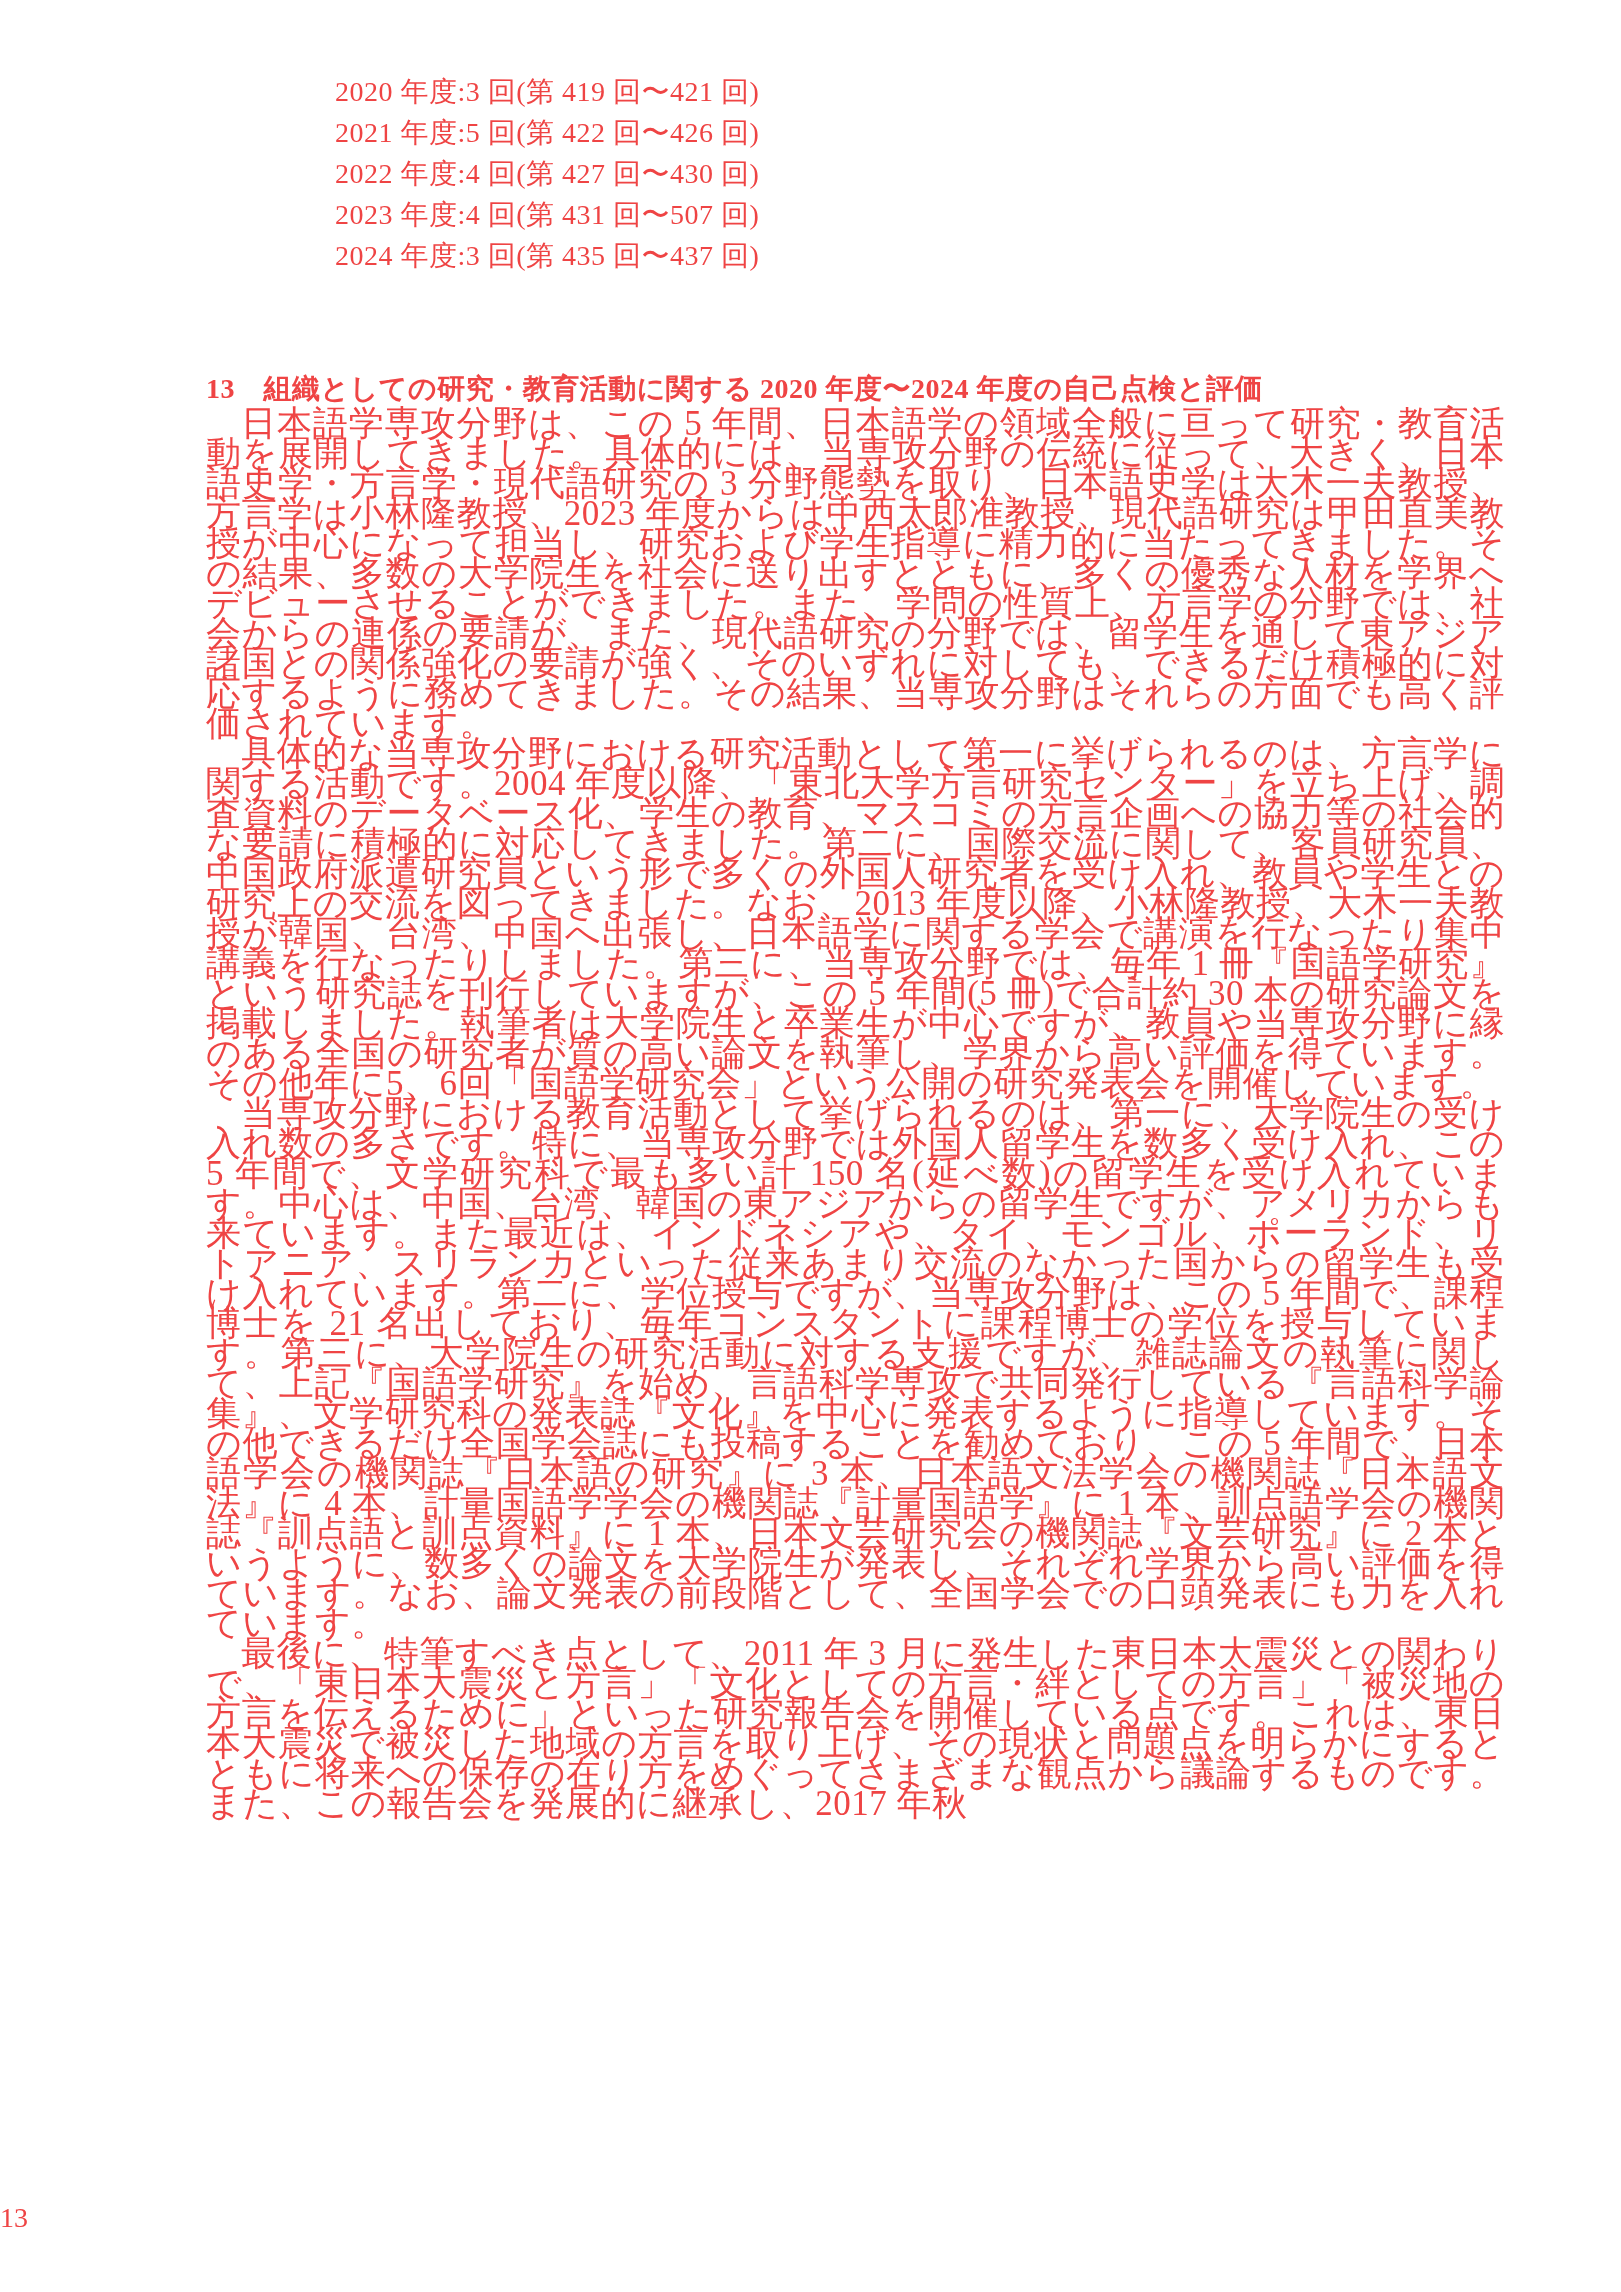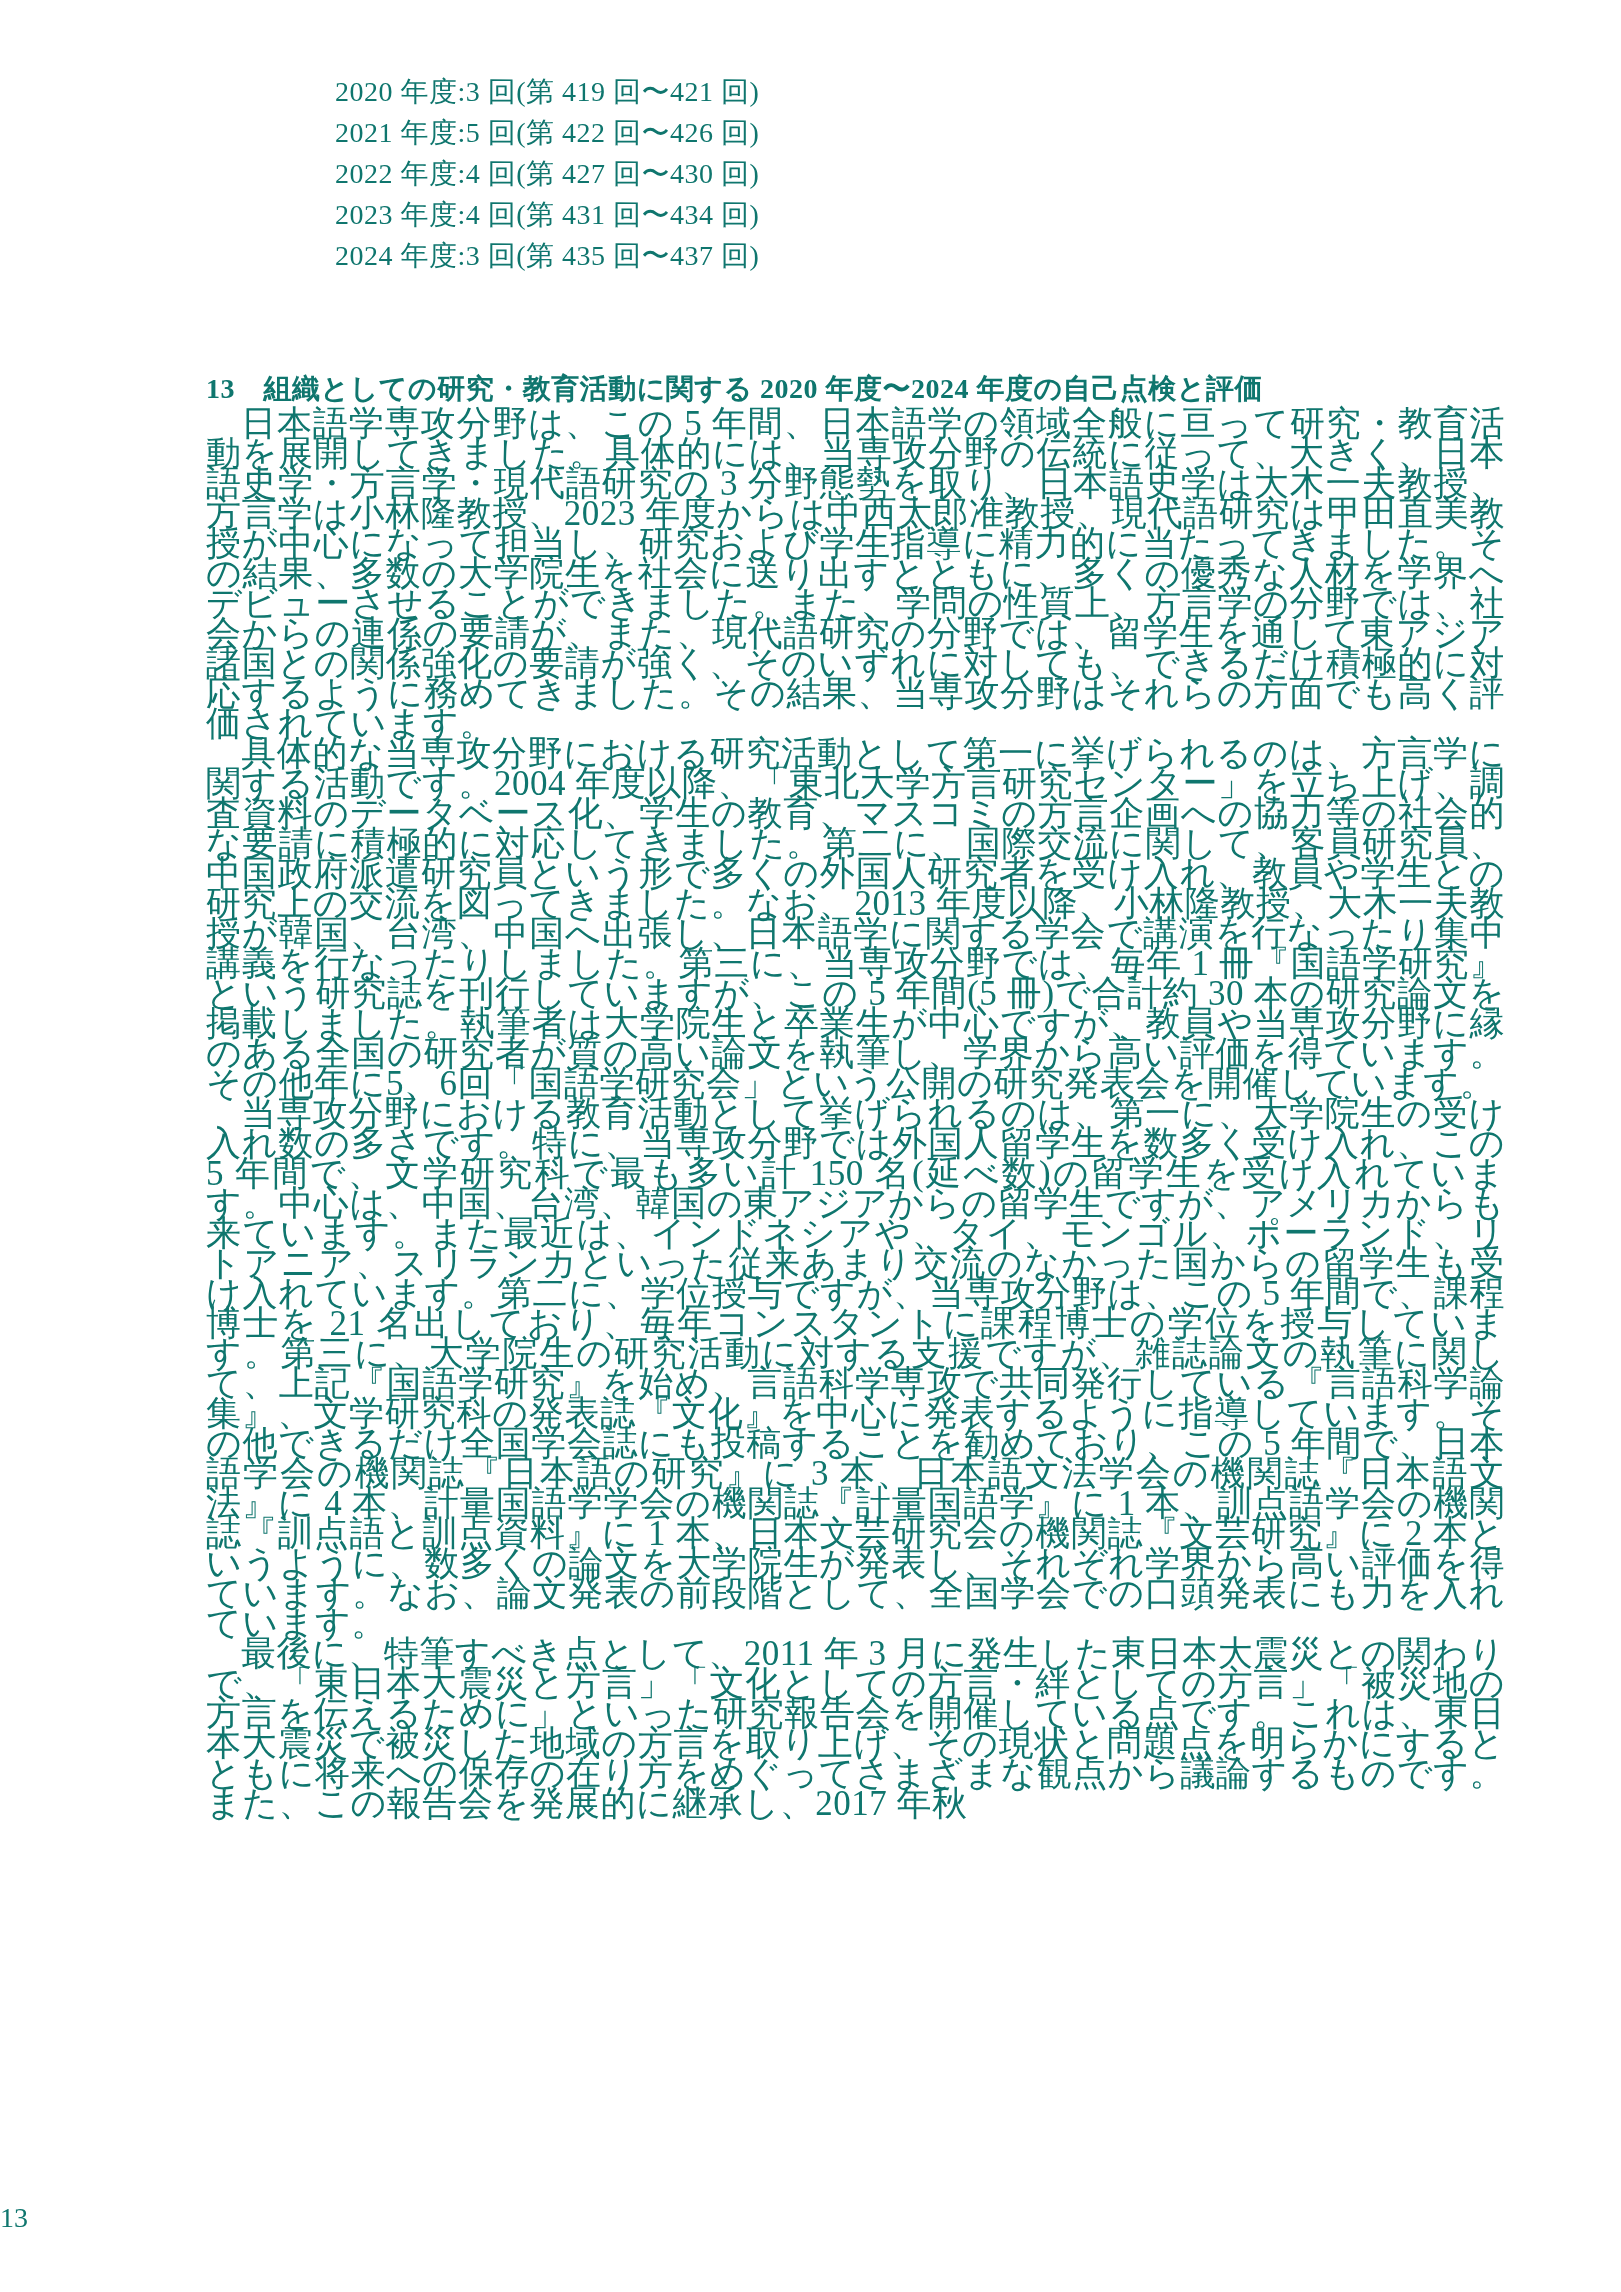--- a/index.html
+++ b/index.html
@@ -6,21 +6,21 @@
     margin: 0;
     padding: 0;
     background: #ffffff;
   }
   .page {
     position: relative;
     width: 1621px;
     height: 2293px;
     margin: 0 auto;
     background: #ffffff;
-    color: #0f766e;
+    color: #ef4444;
     font-family: "Liberation Serif", "DejaVu Serif", serif;
     box-sizing: border-box;
     padding: 71px 116px 0 206px;
     overflow: hidden;
   }
   .session-list {
     margin: 0 0 0 129px;
     font-size: 28px;
     line-height: 41px;
     letter-spacing: 0.5px;
@@ -55,21 +55,21 @@
 </style>
 </head>
 <body>
 
 <div class="page">
 
   <div class="session-list">
     <div class="line">2020 年度:3 回(第 419 回〜421 回)</div>
     <div class="line">2021 年度:5 回(第 422 回〜426 回)</div>
     <div class="line">2022 年度:4 回(第 427 回〜430 回)</div>
-    <div class="line">2023 年度:4 回(第 431 回〜434 回)</div>
+    <div class="line">2023 年度:4 回(第 431 回〜507 回)</div>
     <div class="line">2024 年度:3 回(第 435 回〜437 回)</div>
   </div>
 
   <div class="section-heading">13　組織としての研究・教育活動に関する 2020 年度〜2024 年度の自己点検と評価</div>
 
   <p class="body-paragraph">日本語学専攻分野は、この 5 年間、日本語学の領域全般に亘って研究・教育活動を展開してきました。具体的には、当専攻分野の伝統に従って、大きく、日本語史学・方言学・現代語研究の 3 分野態勢を取り、日本語史学は大木一夫教授、方言学は小林隆教授、2023 年度からは中西太郎准教授、現代語研究は甲田直美教授が中心になって担当し、研究および学生指導に精力的に当たってきました。その結果、多数の大学院生を社会に送り出すとともに、多くの優秀な人材を学界へデビューさせることができました。また、学問の性質上、方言学の分野では、社会からの連係の要請が、また、現代語研究の分野では、留学生を通して東アジア諸国との関係強化の要請が強く、そのいずれに対しても、できるだけ積極的に対応するように務めてきました。その結果、当専攻分野はそれらの方面でも高く評価されています。</p>
   <p class="body-paragraph">具体的な当専攻分野における研究活動として第一に挙げられるのは、方言学に関する活動です。2004 年度以降、「東北大学方言研究センター」を立ち上げ、調査資料のデータベース化、学生の教育、マスコミの方言企画への協力等の社会的な要請に積極的に対応してきました。第二に、国際交流に関して、客員研究員、中国政府派遣研究員という形で多くの外国人研究者を受け入れ、教員や学生との研究上の交流を図ってきました。なお、2013 年度以降、小林隆教授、大木一夫教授が韓国、台湾、中国へ出張し、日本語学に関する学会で講演を行なったり集中講義を行なったりしました。第三に、当専攻分野では、毎年 1 冊『国語学研究』という研究誌を刊行していますが、この 5 年間(5 冊)で合計約 30 本の研究論文を掲載しました。執筆者は大学院生と卒業生が中心ですが、教員や当専攻分野に縁のある全国の研究者が質の高い論文を執筆し、学界から高い評価を得ています。その他年に5、6回「国語学研究会」という公開の研究発表会を開催しています。</p>
   <p class="body-paragraph">当専攻分野における教育活動として挙げられるのは、第一に、大学院生の受け入れ数の多さです。特に、当専攻分野では外国人留学生を数多く受け入れ、この 5 年間で、文学研究科で最も多い計 150 名(延べ数)の留学生を受け入れています。中心は、中国、台湾、韓国の東アジアからの留学生ですが、アメリカからも来ています。また最近は、インドネシアや、タイ、モンゴル、ポーランド、リトアニア、スリランカといった従来あまり交流のなかった国からの留学生も受け入れています。第二に、学位授与ですが、当専攻分野は、この 5 年間で、課程博士を 21 名出しており、毎年コンスタントに課程博士の学位を授与しています。第三に、大学院生の研究活動に対する支援ですが、雑誌論文の執筆に関して、上記『国語学研究』を始め、言語科学専攻で共同発行している『言語科学論集』、文学研究科の発表誌『文化』を中心に発表するように指導しています。その他できるだけ全国学会誌にも投稿することを勧めており、この 5 年間で、日本語学会の機関誌『日本語の研究』に 3 本、日本語文法学会の機関誌『日本語文法』に 4 本、計量国語学学会の機関誌『計量国語学』に 1 本、訓点語学会の機関誌『訓点語と訓点資料』に 1 本、日本文芸研究会の機関誌『文芸研究』に 2 本というように、数多くの論文を大学院生が発表し、それぞれ学界から高い評価を得ています。なお、論文発表の前段階として、全国学会での口頭発表にも力を入れています。</p>
   <p class="body-paragraph">最後に、特筆すべき点として、2011 年 3 月に発生した東日本大震災との関わりで、「東日本大震災と方言」「文化としての方言・絆としての方言」「被災地の方言を伝えるために」といった研究報告会を開催している点です。これは、東日本大震災で被災した地域の方言を取り上げ、その現状と問題点を明らかにするとともに将来への保存の在り方をめぐってさまざまな観点から議論するものです。また、この報告会を発展的に継承し、2017 年秋</p>
 

